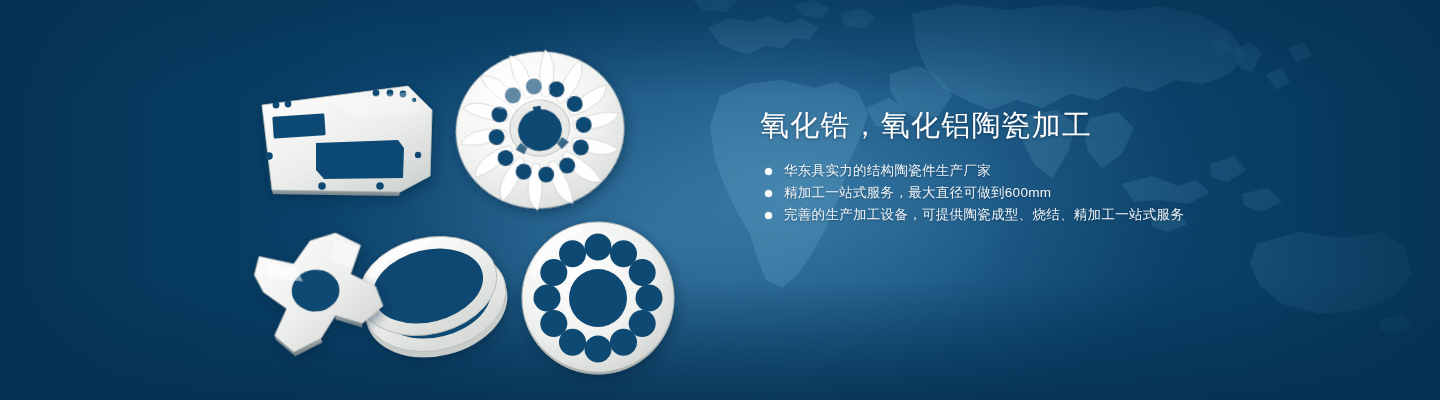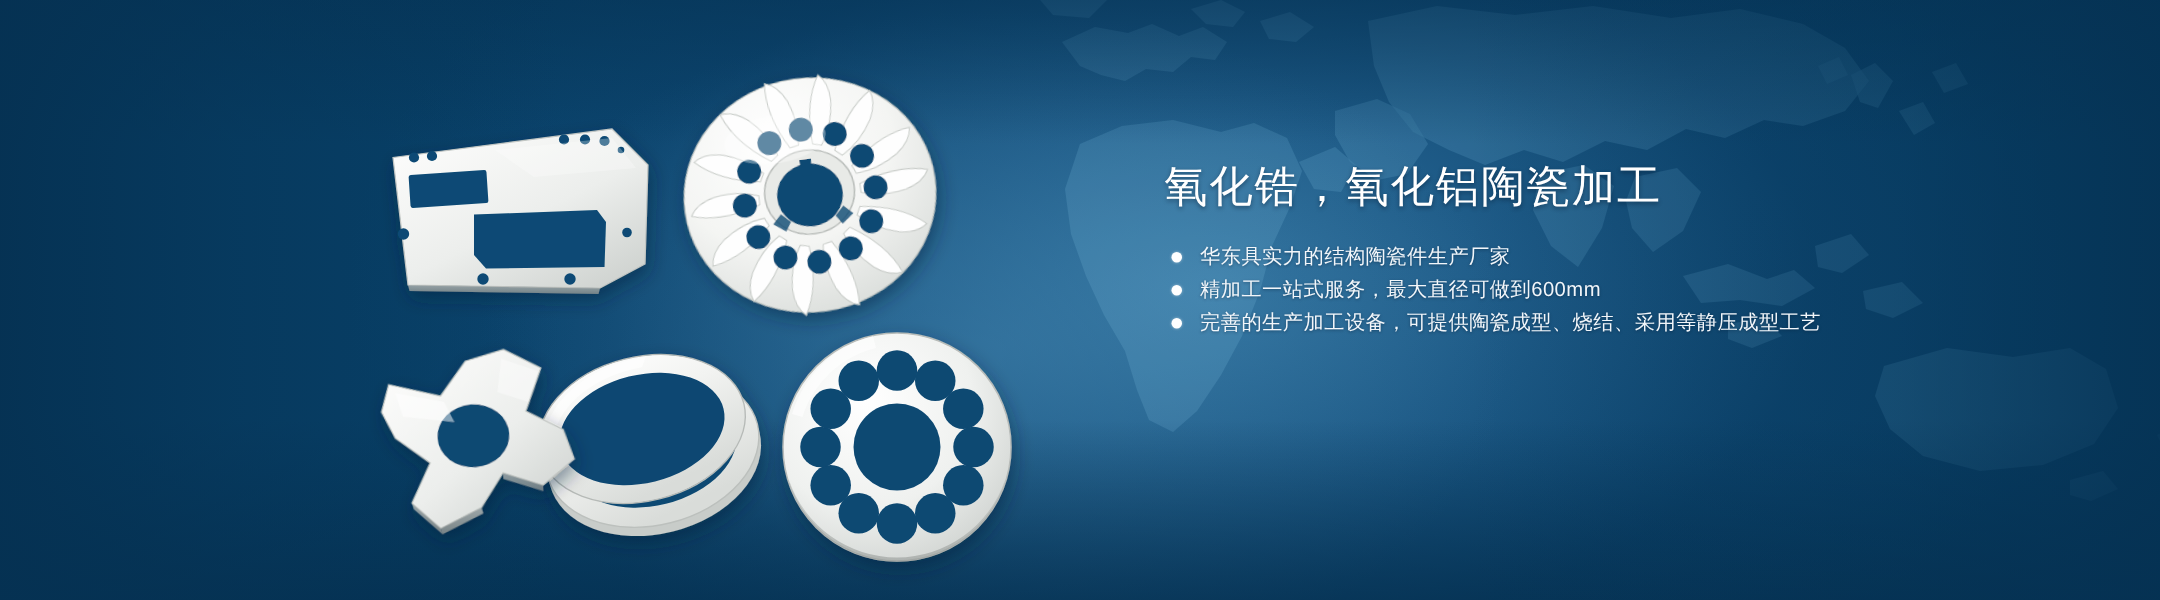--- a/index.html
+++ b/index.html
@@ -73,21 +73,21 @@
     left: 0;
     top: 0;
     width: 740px;
     height: 400px;
   }
   .products svg { display: block; width: 100%; height: 100%; }
 
   
   .copy {
     position: absolute;
-    left: 776px;
+    left: 760px;
     top: 108px;
     width: 640px;
   }
   .headline {
     color: #ffffff;
     font-size: 29px;
     line-height: 34px;
     letter-spacing: 1.2px;
     font-weight: 400;
     margin: 0 0 22px 0;
@@ -382,18 +382,18 @@
       <li class="bullet">
         <span class="bullet-dot"></span>
         <span class="bullet-text">华东具实力的结构陶瓷件生产厂家</span>
       </li>
       <li class="bullet">
         <span class="bullet-dot"></span>
         <span class="bullet-text">精加工一站式服务，最大直径可做到600mm</span>
       </li>
       <li class="bullet">
         <span class="bullet-dot"></span>
-        <span class="bullet-text">完善的生产加工设备，可提供陶瓷成型、烧结、采用等静压成型工艺</span>
+        <span class="bullet-text">完善的生产加工设备，可提供陶瓷成型、烧结、精加工一站式服务</span>
       </li>
     </ul>
   </div>
 
 </div>
 
 </body></html>

